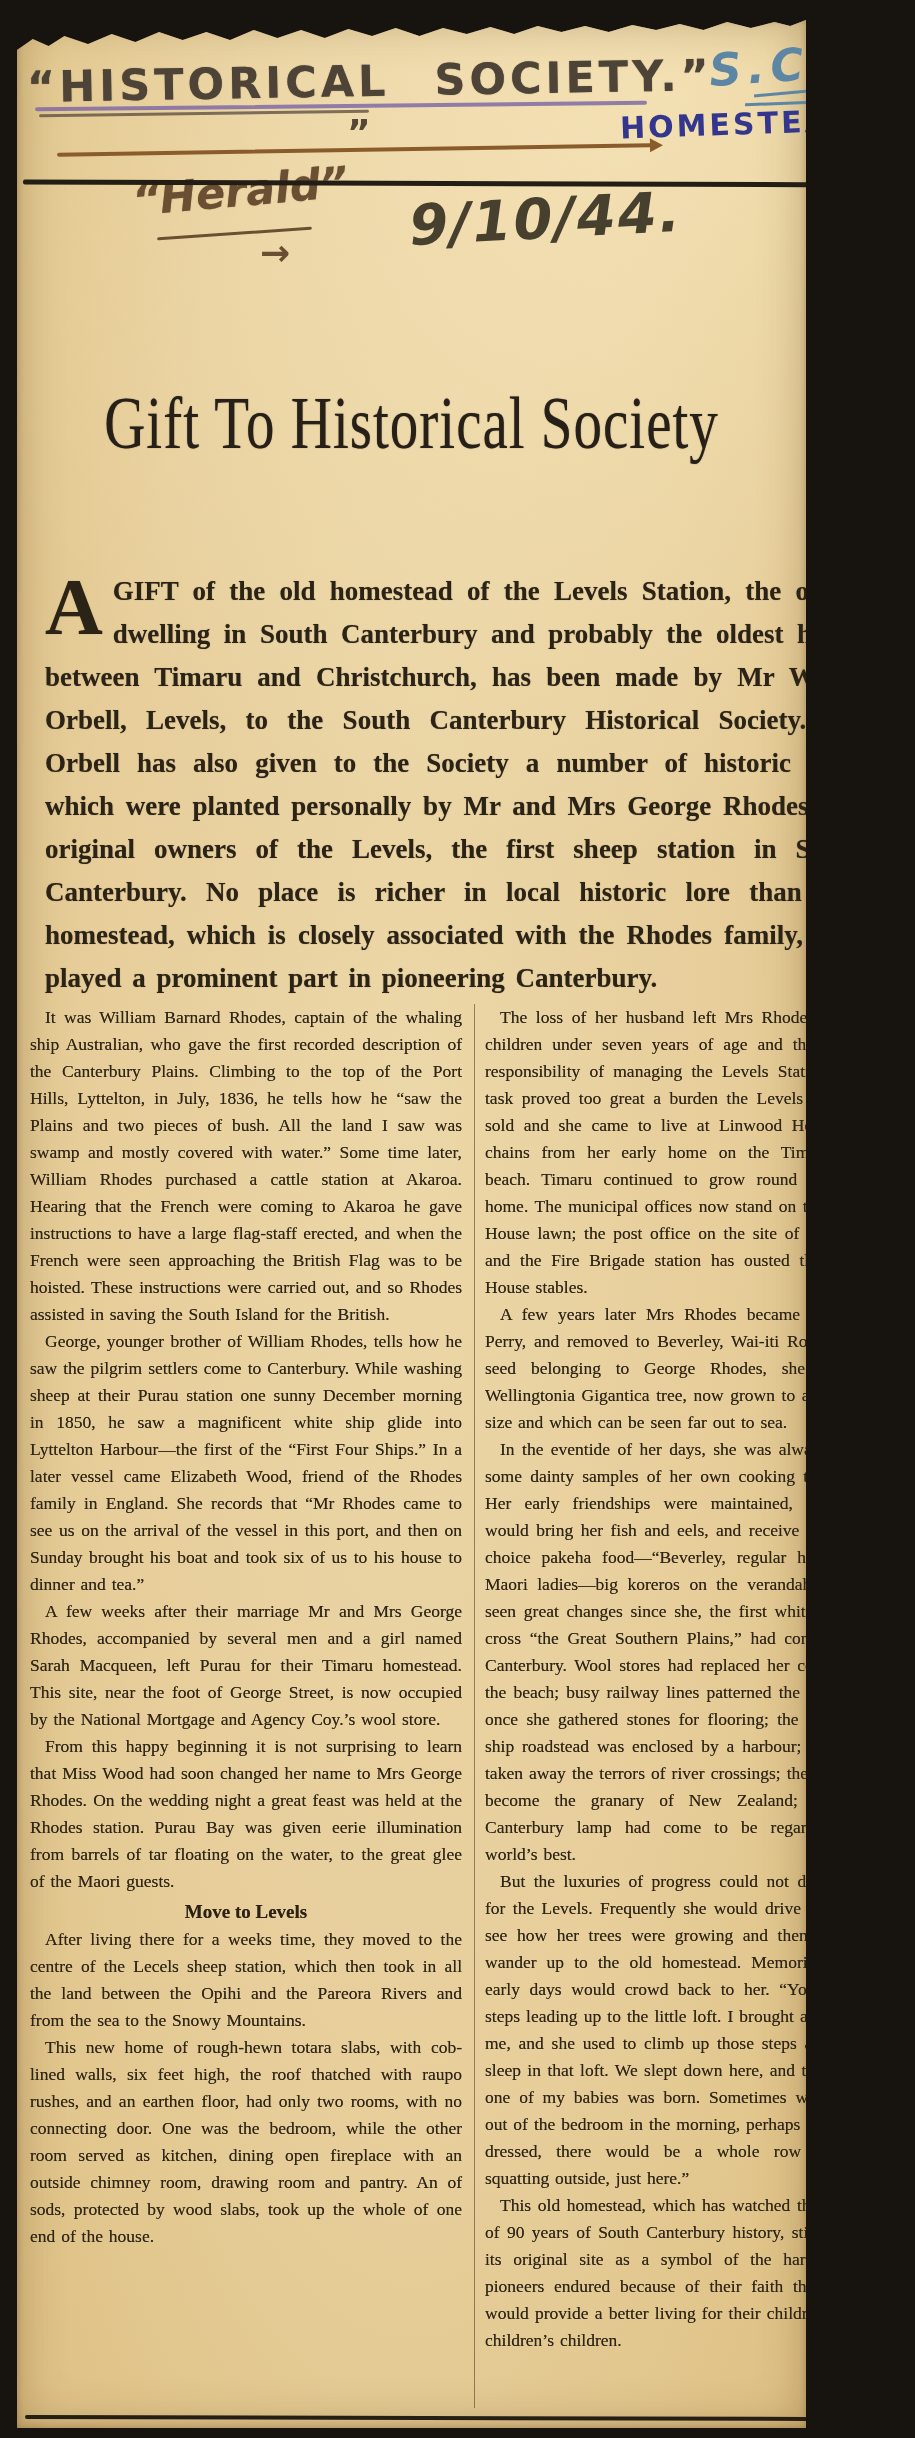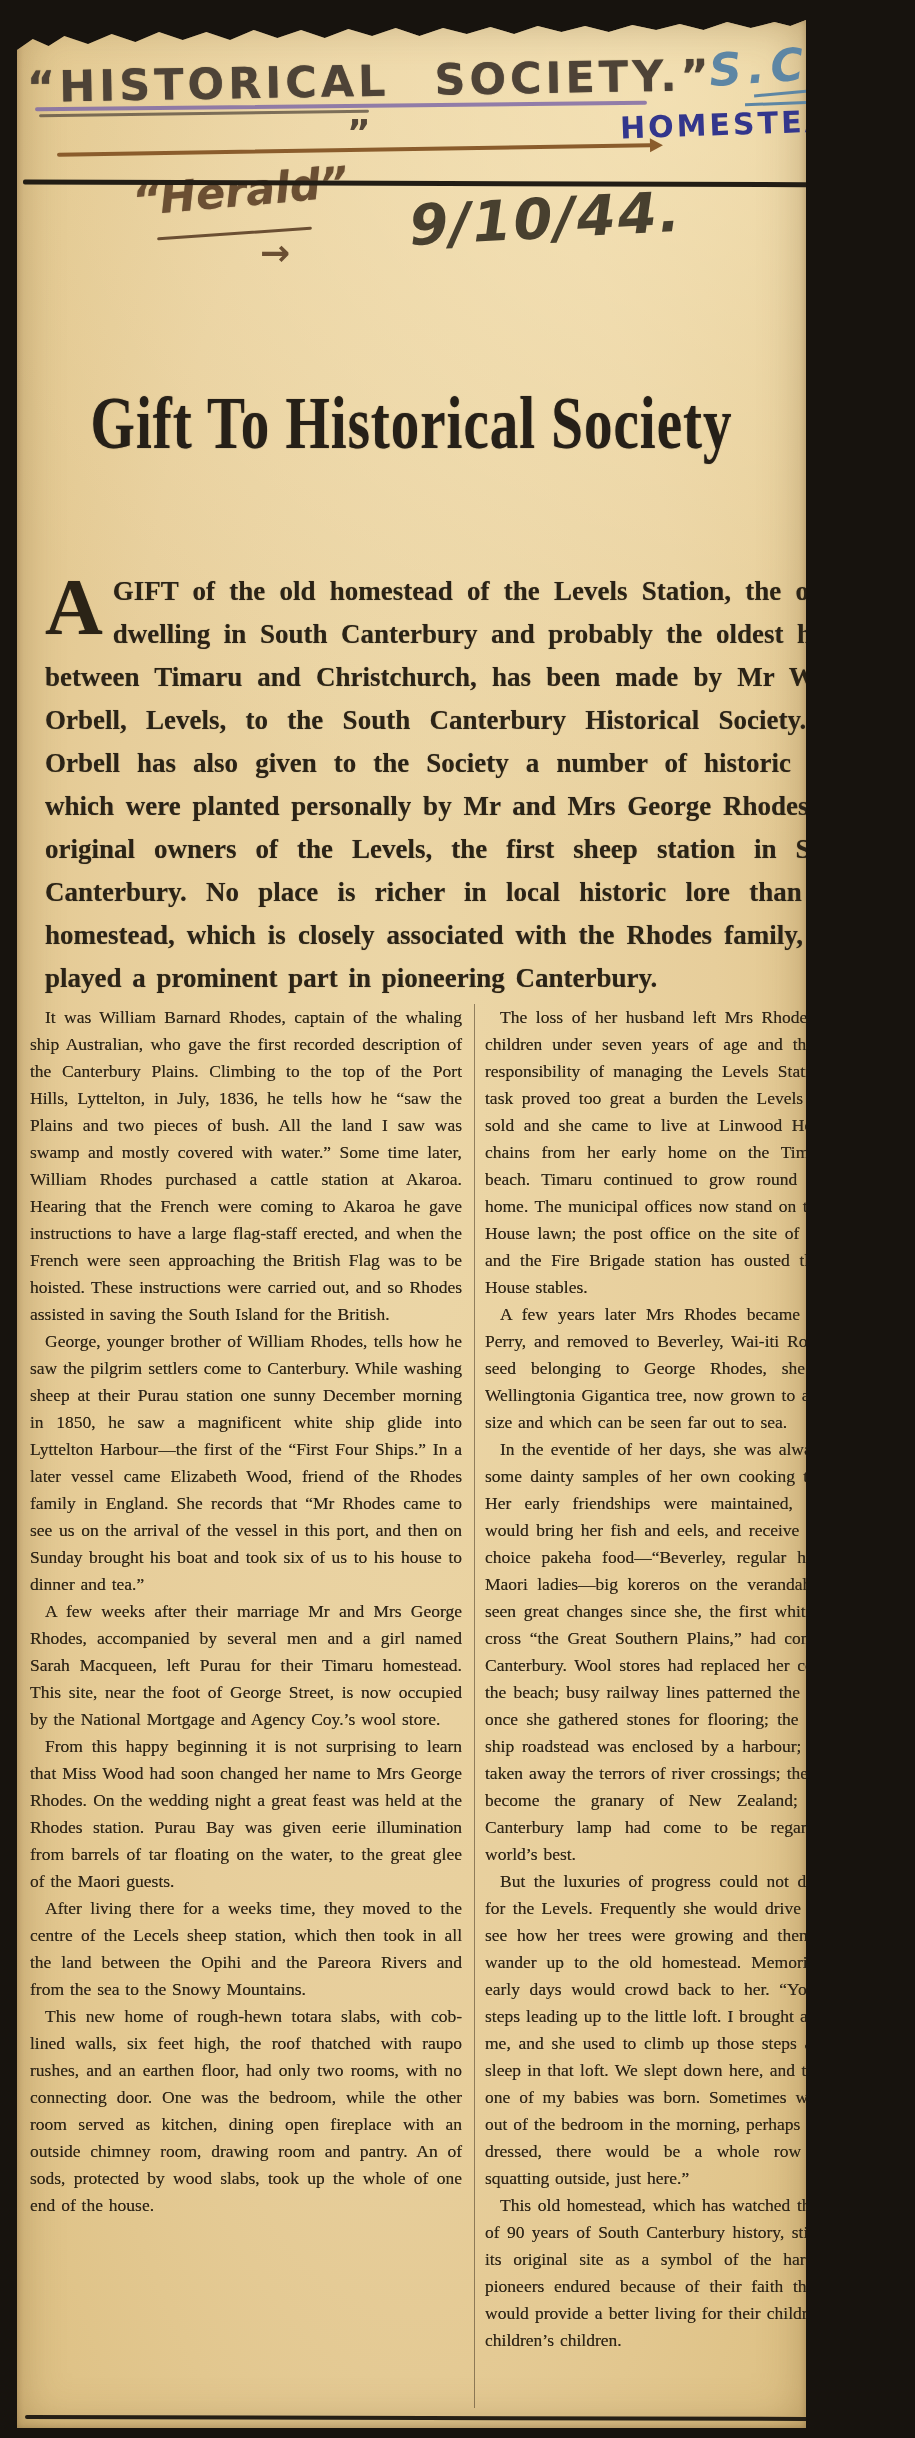--- a/index.html
+++ b/index.html
@@ -61,21 +61,21 @@
     font-size:30px;color:#33368c;letter-spacing:3px;transform:rotate(-2deg);
   }
   
   .rule-top{position:absolute;left:6px;top:161px;width:864px;height:5px;background:#221d15;transform:rotate(.2deg);border-radius:2px;}
   .rule-bottom{position:absolute;left:8px;top:2396px;width:856px;height:4px;background:#241e15;transform:rotate(.15deg);border-radius:2px;}
   
   .headline{position:absolute;left:0;width:100%;text-align:center;color:#262018;}
   .headline .stretch{display:inline-block;transform-origin:top center;text-shadow:0 0 1px rgba(40,30,20,.55);}
   .headline-main{top:198px;}
   .headline-main .stretch{font-size:88px;transform:scaleY(1.32);letter-spacing:1px;}
-  .headline-sub{top:360px;font-weight:bold;}
+  .headline-sub{top:360px;}
   .headline-sub .stretch{font-size:57px;transform:scaleY(1.3);letter-spacing:1px;}
   .headline-sub2{top:470px;}
   .headline-sub2 .stretch{font-size:45px;transform:scaleY(1.28);letter-spacing:1px;}
   
   .lead{
     position:absolute;left:28px;top:550px;width:818px;
     font-size:27px;font-weight:bold;line-height:43px;text-align:justify;
     word-spacing:4px;color:#2b2316;text-shadow:0 0 1px rgba(45,35,22,.45);
   }
   .dropcap{
@@ -126,20 +126,21 @@
   <div class="lead">
     <span class="dropcap">A</span><span>GIFT of the old homestead of the Levels Station, the oldest dwelling in South Canterbury and probably the oldest house between Timaru and Christchurch, has been made by Mr W. H. Orbell, Levels, to the South Canterbury Historical Society. Mr Orbell has also given to the Society a number of historic trees which were planted personally by Mr and Mrs George Rhodes, the original owners of the Levels, the first sheep station in South Canterbury. No place is richer in local historic lore than this homestead, which is closely associated with the Rhodes family, who played a prominent part in pioneering Canterbury.</span>
   </div>
 
   <div class="columns">
     <div class="col col-left">
         <p>It was William Barnard Rhodes, captain of the whaling ship Australian, who gave the first recorded description of the Canterbury Plains. Climbing to the top of the Port Hills, Lyttelton, in July, 1836, he tells how he “saw the Plains and two pieces of bush. All the land I saw was swamp and mostly covered with water.” Some time later, William Rhodes purchased a cattle station at Akaroa. Hearing that the French were coming to Akaroa he gave instructions to have a large flag-staff erected, and when the French were seen approaching the British Flag was to be hoisted. These instructions were carried out, and so Rhodes assisted in saving the South Island for the British.</p>
         <p>George, younger brother of William Rhodes, tells how he saw the pilgrim settlers come to Canterbury. While washing sheep at their Purau station one sunny December morning in 1850, he saw a magnificent white ship glide into Lyttelton Harbour—the first of the “First Four Ships.” In a later vessel came Elizabeth Wood, friend of the Rhodes family in England. She records that “Mr Rhodes came to see us on the arrival of the vessel in this port, and then on Sunday brought his boat and took six of us to his house to dinner and tea.”</p>
         <p>A few weeks after their marriage Mr and Mrs George Rhodes, accompanied by several men and a girl named Sarah Macqueen, left Purau for their Timaru homestead. This site, near the foot of George Street, is now occupied by the National Mortgage and Agency Coy.’s wool store.</p>
         <p>From this happy beginning it is not surprising to learn that Miss Wood had soon changed her name to Mrs George Rhodes. On the wedding night a great feast was held at the Rhodes station. Purau Bay was given eerie illumination from barrels of tar floating on the water, to the great glee of the Maori guests.</p>
+        <h4>Move to Levels</h4>
         <p>After living there for a weeks time, they moved to the centre of the Lecels sheep station, which then took in all the land between the Opihi and the Pareora Rivers and from the sea to the Snowy Mountains.</p>
         <p>This new home of rough-hewn totara slabs, with cob-lined walls, six feet high, the roof thatched with raupo rushes, and an earthen floor, had only two rooms, with no connecting door. One was the bedroom, while the other room served as kitchen, dining open fireplace with an outside chimney room, drawing room and pantry. An of sods, protected by wood slabs, took up the whole of one end of the house.</p>
       </div>
     <div class="col col-right">
         <p>The loss of her husband left Mrs Rhodes, with five children under seven years of age and the additional responsibility of managing the Levels Station. As this task proved too great a burden the Levels station was sold and she came to live at Linwood House, a few chains from her early home on the Timaru shingle beach. Timaru continued to grow round the Rhodes home. The municipal offices now stand on the Linwood House lawn; the post office on the site of the orchard, and the Fire Brigade station has ousted the Linwood House stables.</p>
         <p>A few years later Mrs Rhodes became Mrs Arthur Perry, and removed to Beverley, Wai-iti Road. While a seed belonging to George Rhodes, she planted a Wellingtonia Gigantica tree, now grown to an enormous size and which can be seen far out to sea.</p>
         <p>In the eventide of her days, she was always bringing some dainty samples of her own cooking to sick folk. Her early friendships were maintained, and Maoris would bring her fish and eels, and receive in exchange choice pakeha food—“Beverley, regular home of the Maori ladies—big koreros on the verandah.” She had seen great changes since she, the first white woman to cross “the Great Southern Plains,” had come to South Canterbury. Wool stores had replaced her cob home on the beach; busy railway lines patterned the place where once she gathered stones for flooring; the old whaling ship roadstead was enclosed by a harbour; bridges had taken away the terrors of river crossings; the district had become the granary of New Zealand; and prime Canterbury lamp had come to be regarded as the world’s best.</p>
         <p>But the luxuries of progress could not dim her love for the Levels. Frequently she would drive out there to see how her trees were growing and then she would wander up to the old homestead. Memories of those early days would crowd back to her. “You see those steps leading up to the little loft. I brought a girl to help me, and she used to climb up those steps at night and sleep in that loft. We slept down here, and this is where one of my babies was born. Sometimes when I came out of the bedroom in the morning, perhaps not properly dressed, there would be a whole row of Maoris squatting outside, just here.”</p>
         <p>This old homestead, which has watched the cavalcade of 90 years of South Canterbury history, still stands on its original site as a symbol of the hardships their pioneers endured because of their faith that this land would provide a better living for their children and their children’s children.</p>
       </div>

